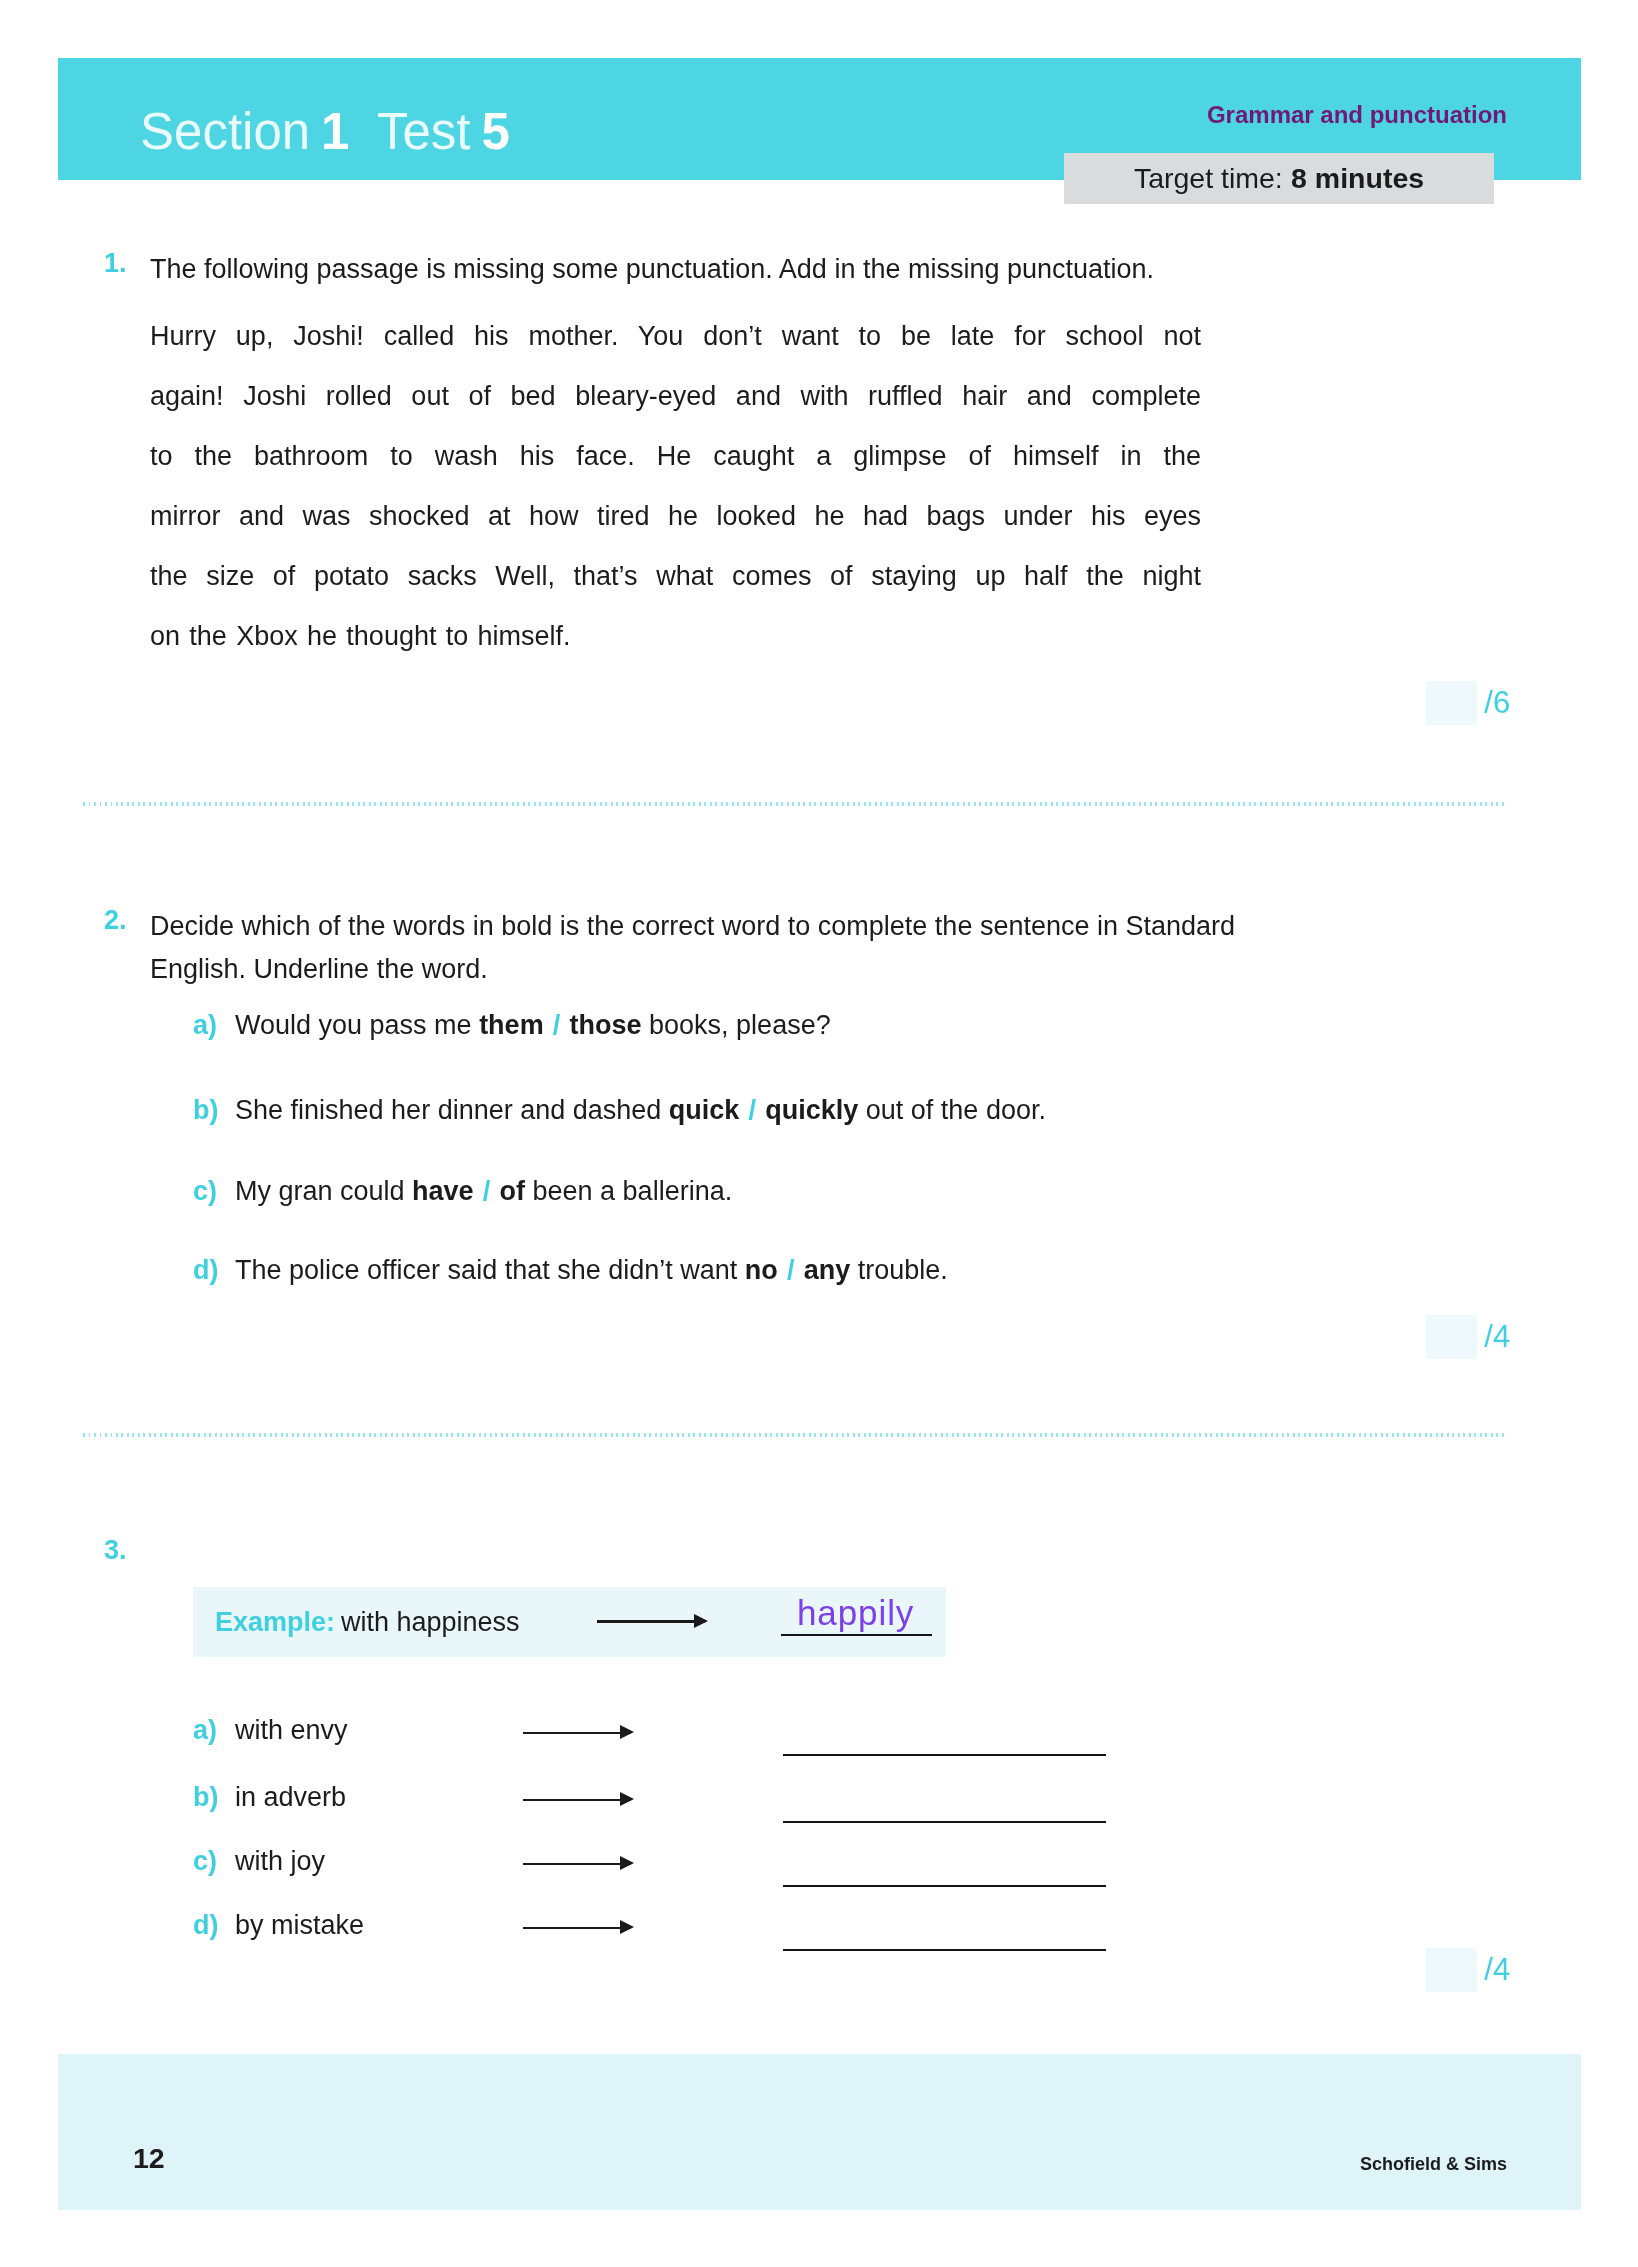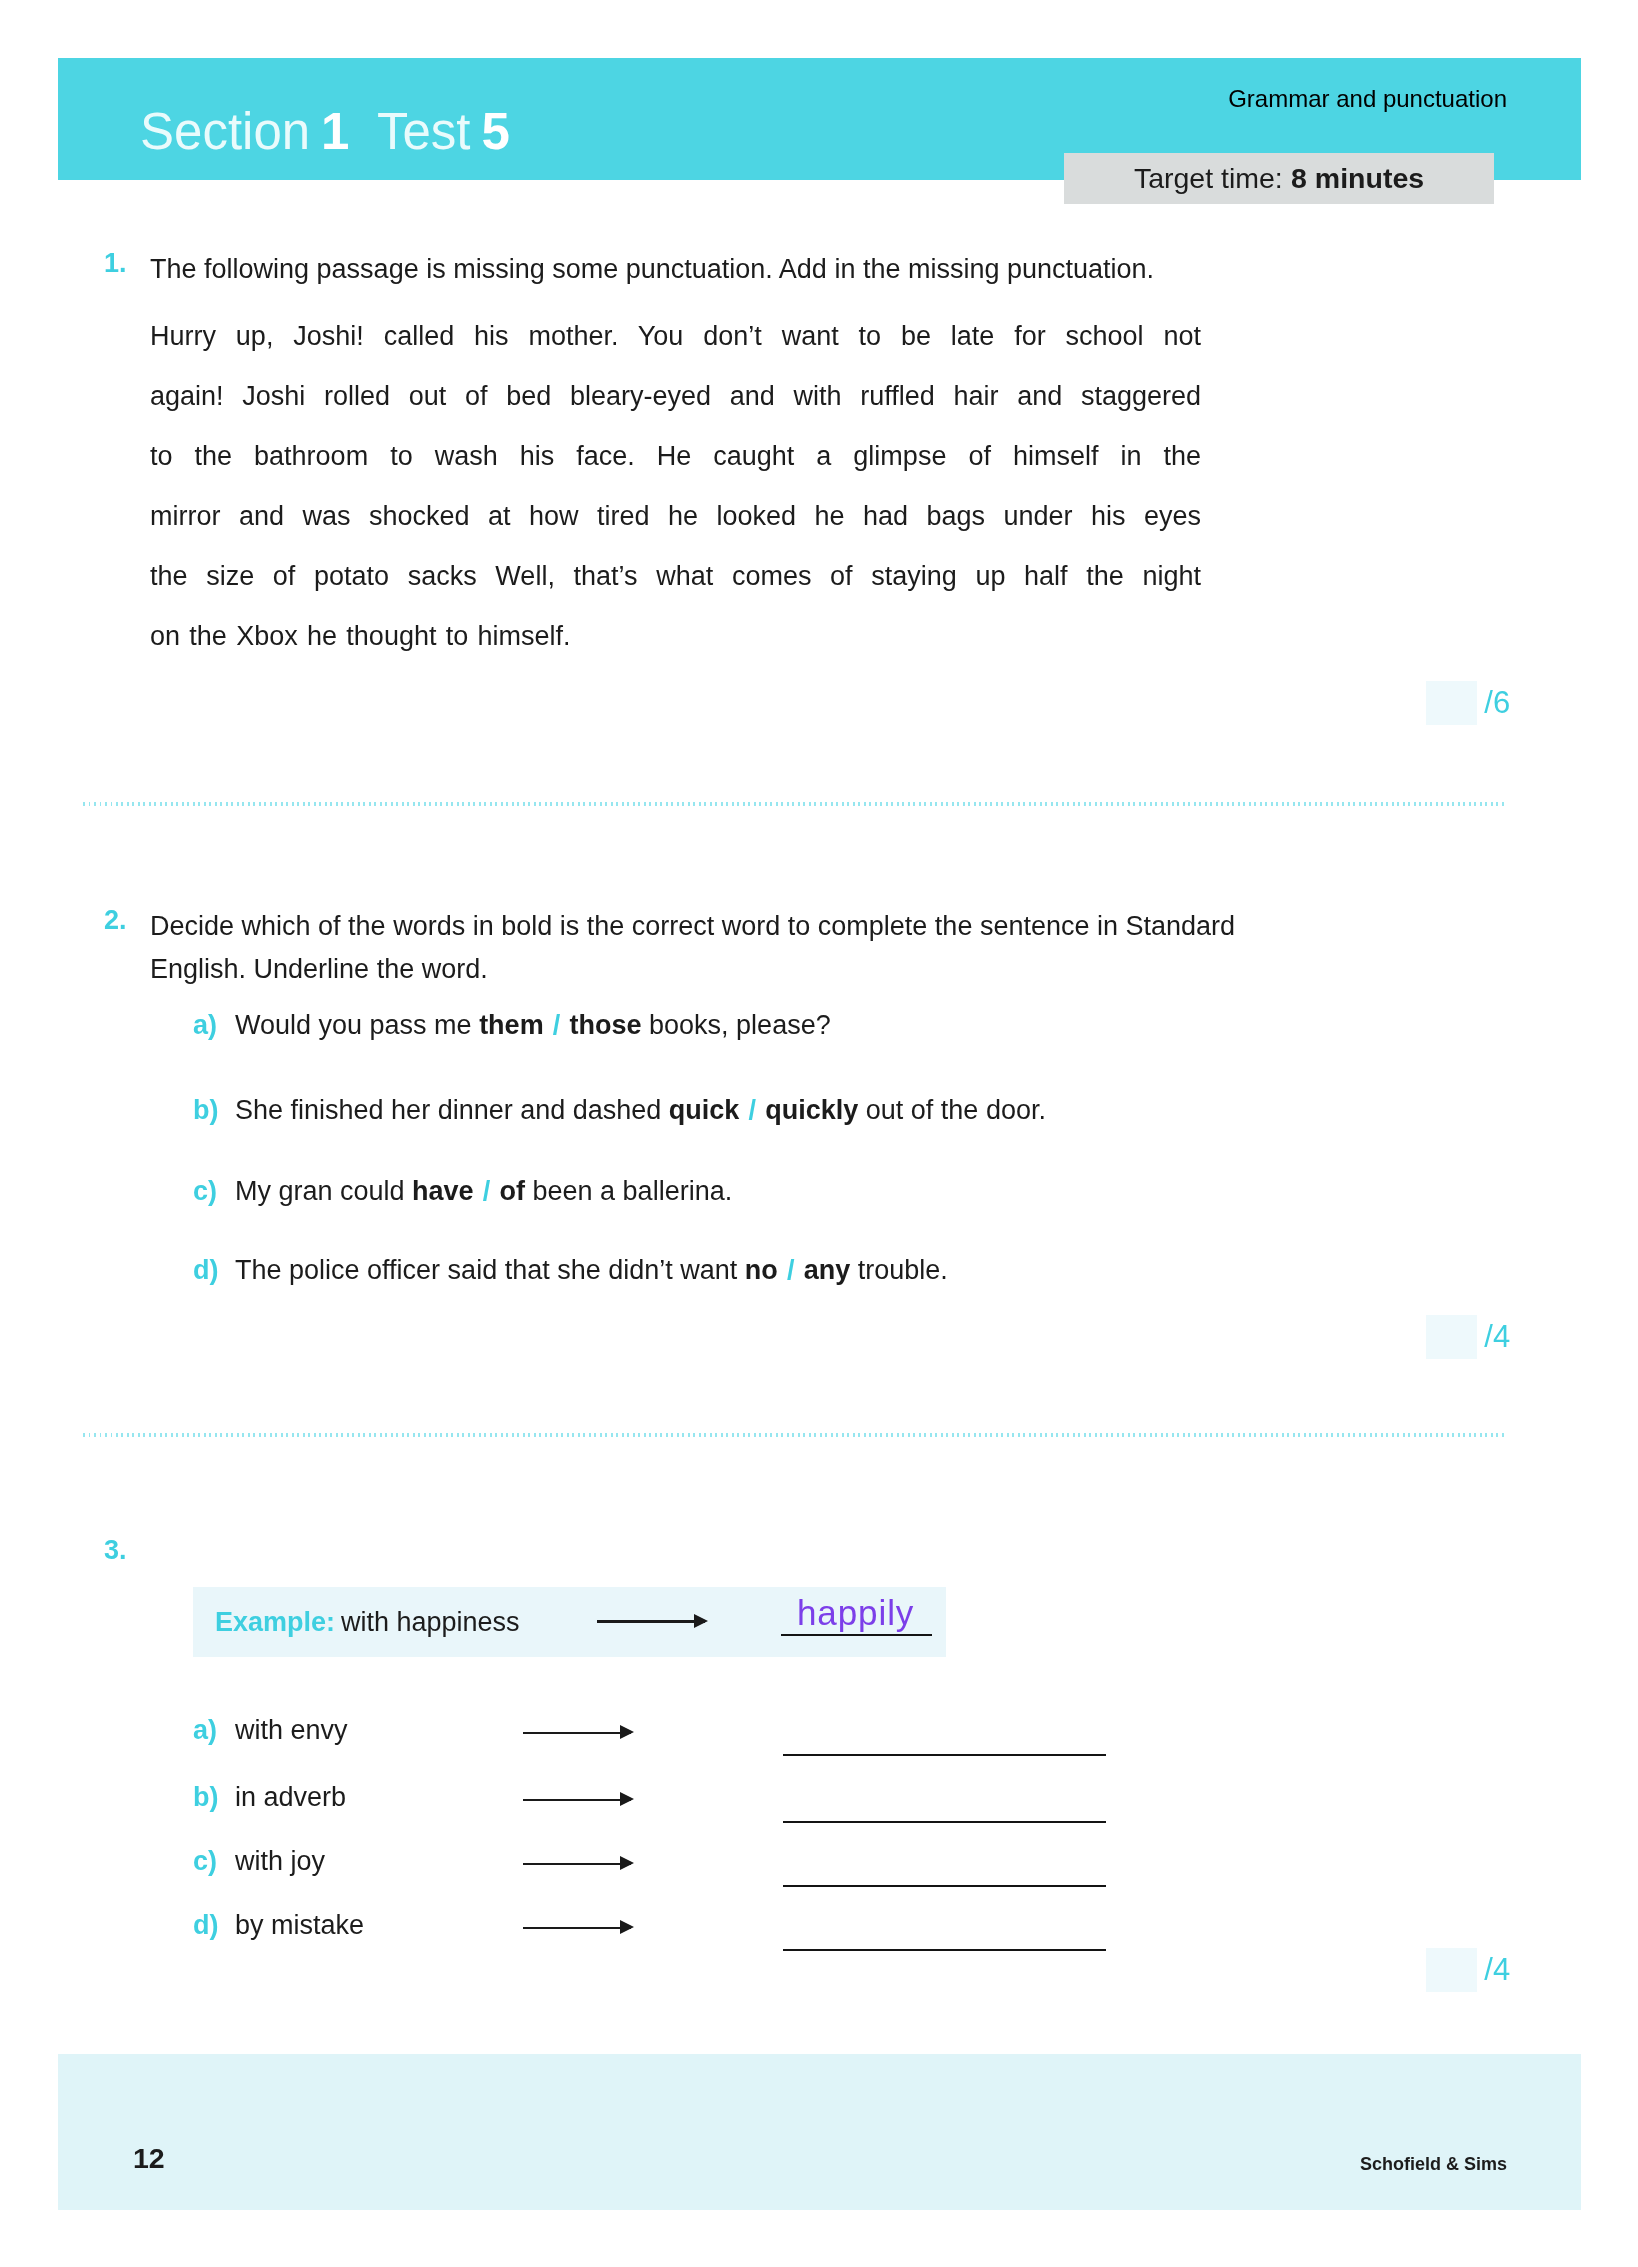--- a/index.html
+++ b/index.html
@@ -4,21 +4,21 @@
 <style>
   html,body{margin:0;padding:0;background:#ffffff;}
   .page{position:relative;width:1638px;height:2267px;background:#ffffff;
         font-family:"Liberation Sans", sans-serif;color:#1c1c1c;overflow:hidden;}
 
   
   .band{position:absolute;left:58px;top:58px;width:1523px;height:122px;background:#4dd5e3;}
   .band-title{position:absolute;left:82px;top:48px;font-size:51px;line-height:51px;color:#e9fbfc;white-space:nowrap;}
   .band-title .num{color:#ffffff;font-weight:bold;margin-left:11px;}
   .band-title .w2{margin-left:27.5px;}
-  .subject{position:absolute;right:74px;top:27px;font-size:24px;font-weight:normal;color:#000000;white-space:nowrap;}
+  .subject{position:absolute;right:74px;top:43px;font-size:24px;font-weight:bold;color:#701a75;white-space:nowrap;}
   .target-box{position:absolute;left:1064px;top:153px;width:430px;height:51px;background:#d9dcdc;
               display:flex;align-items:center;justify-content:center;font-size:28.5px;white-space:pre;}
   .target-box .bold{font-weight:bold;margin-left:8.3px;}
 
   
   .qnum{position:absolute;left:104px;font-size:27px;font-weight:bold;color:#3ecfe0;}
   .qprompt{position:absolute;left:150px;font-size:27px;line-height:43px;}
   #q1-num,#q1-prompt{top:248px;} #q1-prompt{width:1157px;}
   #q2-num,#q2-prompt{top:905px;} #q2-prompt{width:1130px;}
   #q3-num,#q3-prompt{top:1535px;} #q3-prompt{width:1157px;}
@@ -75,21 +75,21 @@
   <div class="band">
     <div class="band-title"><span>Section</span><span class="num">1</span><span class="w2">Test</span><span class="num">5</span></div>
     <div class="subject">Grammar and punctuation</div>
   </div>
   <div class="target-box"><span>Target time:</span><span class="bold">8 minutes</span></div>
 
   <div class="qnum" id="q1-num">1.</div>
   <div class="qprompt" id="q1-prompt">The following passage is missing some punctuation. Add in the missing punctuation.</div>
   <div class="passage">
     <div class="pline">Hurry up, Joshi! called his mother. You don’t want to be late for school not</div>
-    <div class="pline">again! Joshi rolled out of bed bleary-eyed and with ruffled hair and staggered</div>
+    <div class="pline">again! Joshi rolled out of bed bleary-eyed and with ruffled hair and complete</div>
     <div class="pline">to the bathroom to wash his face. He caught a glimpse of himself in the</div>
     <div class="pline">mirror and was shocked at how tired he looked he had bags under his eyes</div>
     <div class="pline">the size of potato sacks Well, that’s what comes of staying up half the night</div>
     <div class="pline last">on the Xbox he thought to himself.</div>
   </div>
   <div class="score-row" id="score1">
     <div class="score-box"></div>
     <div class="score-val">/6</div>
   </div>
 

